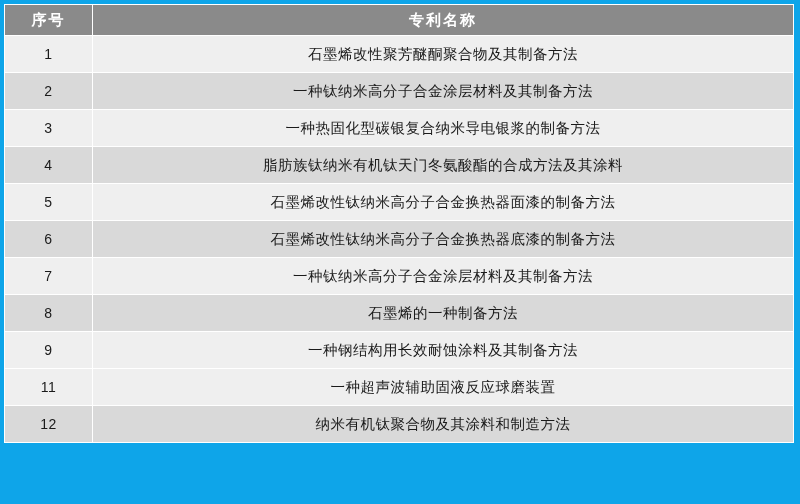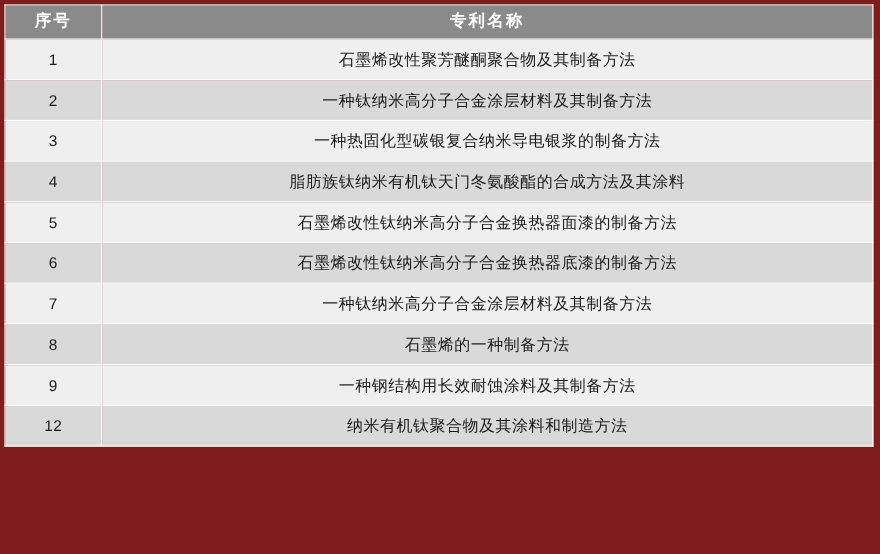--- a/index.html
+++ b/index.html
@@ -10,21 +10,21 @@
     width: 800px;
     height: 504px;
     background: #ffffff;
     font-family: "Liberation Sans", sans-serif;
   }
   .table-wrap {
     width: 800px;
     height: 504px;
     box-sizing: border-box;
     padding: 4px 6px 4px 4px;
-    background: #7f1d1d;
+    background: #0ea5e9;
   }
   table.patent-table {
     border-collapse: collapse;
     width: 789px;
     table-layout: fixed;
   }
   table.patent-table col.col-index { width: 88px; }
   table.patent-table col.col-name  { width: 701px; }
 
   thead th {
@@ -101,19 +101,23 @@
         <td>一种钛纳米高分子合金涂层材料及其制备方法</td>
       </tr>
       <tr class="even">
         <td class="idx">8</td>
         <td>石墨烯的一种制备方法</td>
       </tr>
       <tr class="odd">
         <td class="idx">9</td>
         <td>一种钢结构用长效耐蚀涂料及其制备方法</td>
       </tr>
+      <tr class="odd">
+        <td class="idx">11</td>
+        <td>一种超声波辅助固液反应球磨装置</td>
+      </tr>
       <tr class="even">
         <td class="idx">12</td>
         <td>纳米有机钛聚合物及其涂料和制造方法</td>
       </tr>
     </tbody>
   </table>
 </div>
 
 </body></html>

